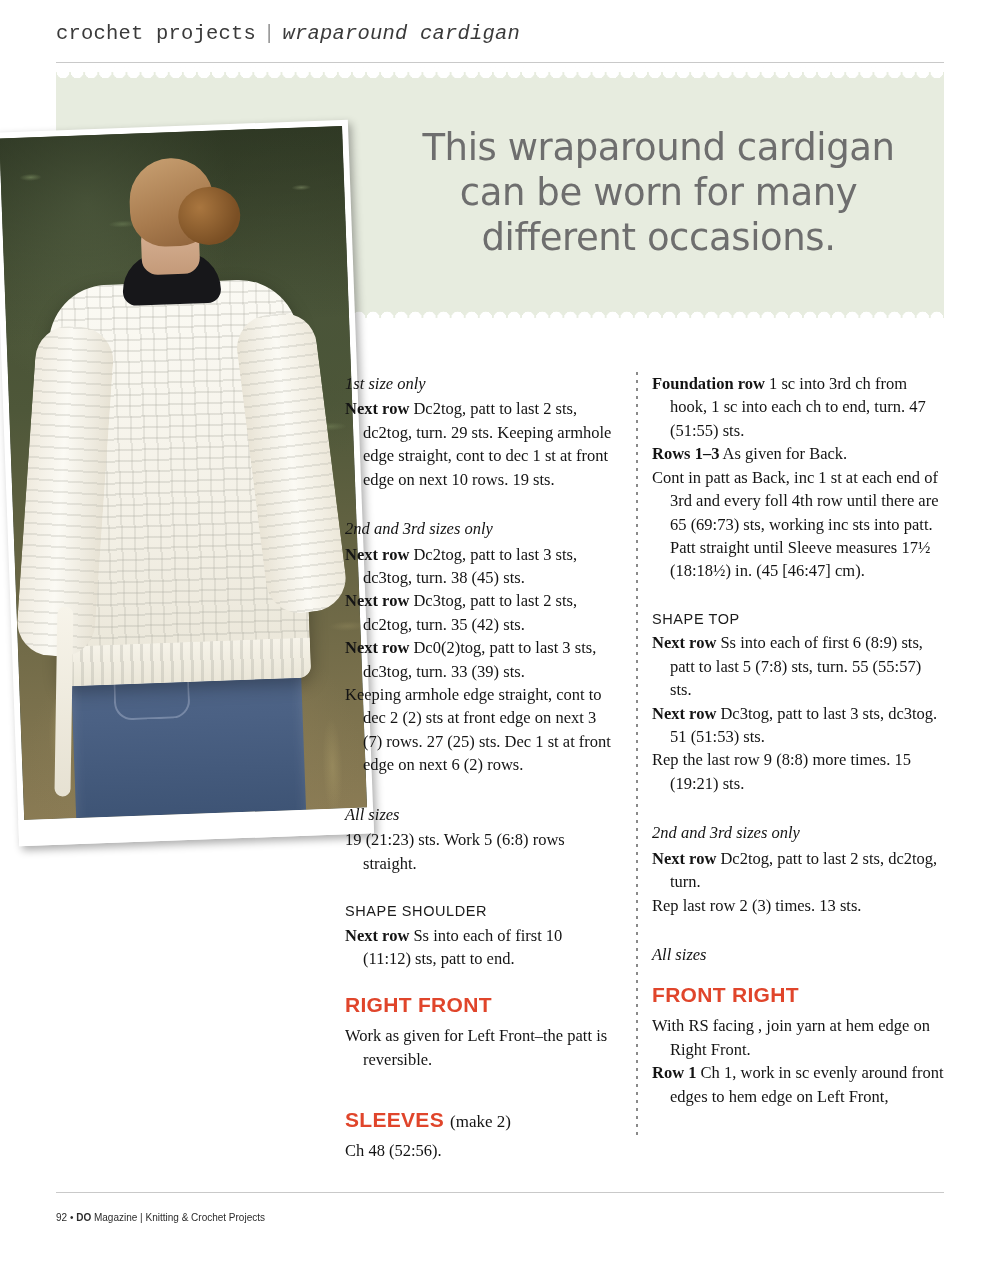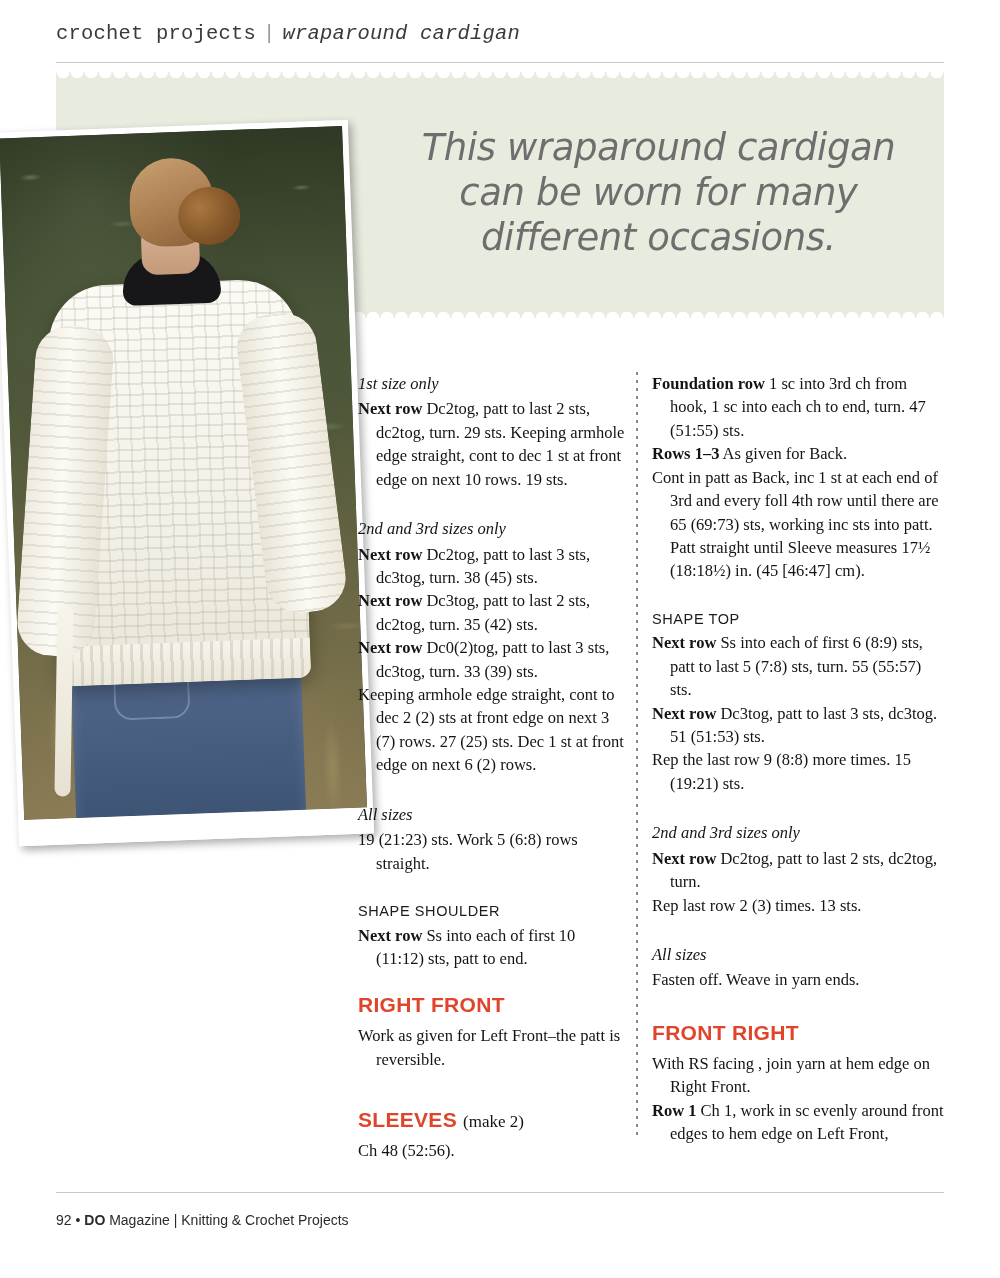--- a/index.html
+++ b/index.html
@@ -79,21 +79,20 @@
     background-position: 0 1px;
   }
 
   .pull-quote {
     position: absolute;
     left: 386px;
     top: 126px;
     width: 545px;
     text-align: center;
     font-family: "DejaVu Sans", sans-serif;
-    font-style: italic;
     font-size: 37px;
     line-height: 1.21;
     color: #6e6e6e;
     letter-spacing: -0.4px;
   }
 
   
   .photo-wrap {
     position: absolute;
     left: 6px;
@@ -265,21 +264,21 @@
   }
 
   
   .col {
     position: absolute;
     top: 372px;
     font-size: 16.5px;
     line-height: 1.42;
     color: #141414;
   }
-  .col-left { left: 358px; width: 268px; }
+  .col-left { left: 345px; width: 268px; }
   .col-right { left: 652px; width: 292px; }
 
   .col-divider {
     position: absolute;
     left: 636px;
     top: 372px;
     width: 2px;
     height: 768px;
     background-image: linear-gradient(to bottom, #8a8a8a 0 3px, rgba(255,255,255,0) 3px 8px);
     background-size: 2px 8px;
@@ -328,21 +327,21 @@
     top: 1192px;
     width: 888px;
     height: 1px;
     background: #c9c9c9;
   }
   .footer {
     position: absolute;
     left: 56px;
     top: 1212px;
     font-family: "Liberation Sans", sans-serif;
-    font-size: 14px;
+    font-size: 10px;
     color: #2b2b2b;
     white-space: nowrap;
   }
   .footer b { font-weight: 700; }
 </style>
 </head>
 <body>
 
 <div class="header">
   <span class="hdr-main">crochet projects</span><span class="hdr-sep">|</span><span class="hdr-sub">wraparound cardigan</span>
@@ -417,21 +416,20 @@
   <p class="block tight"><b class="run">Next row</b><span> Dc3tog, patt to last 3 sts, dc3tog. 51 (51:53) sts.</span></p>
   <p class="block">Rep the last row 9 (8:8) more times. 15 (19:21) sts.</p>
 
   <div class="gap-sm"></div>
   <p class="ital-head">2nd and 3rd sizes only</p>
   <p class="block tight"><b class="run">Next row</b><span> Dc2tog, patt to last 2 sts, dc2tog, turn.</span></p>
   <p class="block">Rep last row 2 (3) times. 13 sts.</p>
 
   <div class="gap-sm"></div>
   <p class="ital-head">All sizes</p>
-  <p class="block">Fasten off. Weave in yarn ends.</p>
 
   <div class="gap-sm"></div>
   <p class="red-head">FRONT RIGHT</p>
   <p class="block tight">With RS facing , join yarn at hem edge on Right Front.</p>
   <p class="block tight"><b class="run">Row 1</b><span> Ch 1, work in sc evenly around front edges to hem edge on Left Front,</span></p>
 </div>
 
 <div class="footer-rule"></div>
 <div class="footer">
   <span>92</span>

